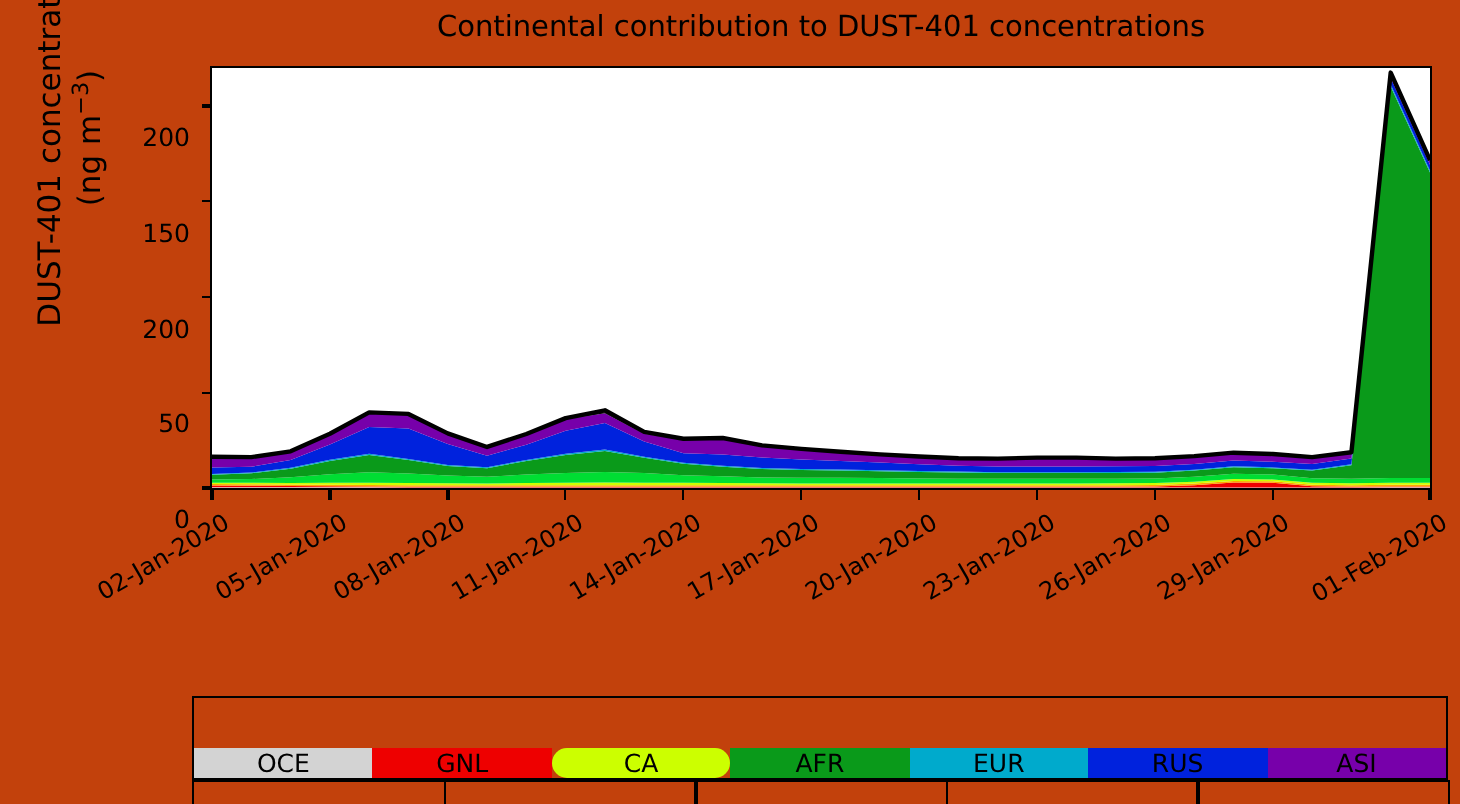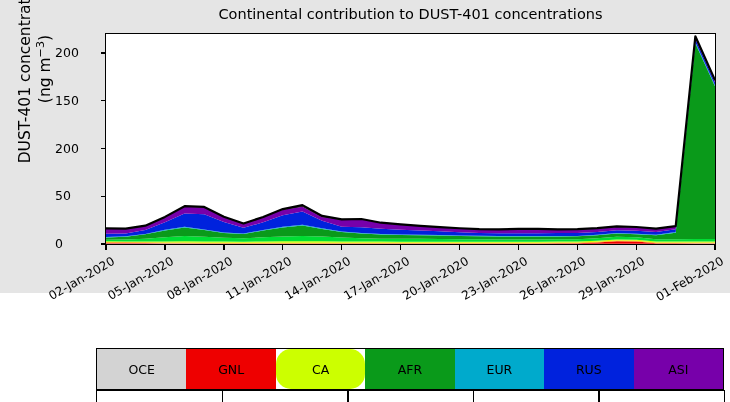--- a/index.html
+++ b/index.html
@@ -1,17 +1,17 @@
 <!DOCTYPE html>
 <html><head>
 <meta charset="utf-8">
 <style>
   html,body{margin:0;padding:0;background:#ffffff;}
   body{width:730px;height:402px;overflow:hidden;font-family:"DejaVu Sans","Liberation Sans",sans-serif;}
-  #figure{position:relative;width:730px;height:293px;background:#e5e5e5;}
+  #figure{position:relative;width:730px;height:402px;background:#c2410c;}
 
   
   #chart-title{
     position:absolute;left:105px;top:6px;width:611px;
     text-align:center;font-size:14.5px;color:#000;
     font-family:"DejaVu Sans","Liberation Sans",sans-serif;
     white-space:nowrap;
   }
 
   
@@ -24,33 +24,33 @@
   #ylabel .l2{display:block;}
   sup{font-size:.72em;vertical-align:super;}
 
   
   #plot-frame{
     position:absolute;left:105px;top:33px;width:611px;height:212px;
     border:1.3px solid #000;box-sizing:border-box;background:#fff;overflow:hidden;
   }
   #plot-svg{position:absolute;left:0;top:0;}
   .ytick-mark{position:absolute;left:101px;width:4px;height:1.3px;background:#000;}
-  .ytick-lbl{position:absolute;width:40px;text-align:left;font-size:12.5px;color:#000;}
+  .ytick-lbl{position:absolute;width:40px;text-align:right;font-size:12.5px;color:#000;margin-top:16px;}
 
   
   .xtick-mark{position:absolute;top:245px;width:1.3px;height:4.5px;background:#000;}
   .xtick-lbl{
     position:absolute;top:254px;font-size:12px;color:#000;white-space:nowrap;
     transform:rotate(-30deg);transform-origin:right top;text-align:right;
   }
 
   
   #legend{
     position:absolute;left:96px;top:348px;width:628px;height:42px;
-    border:1.4px solid #000;box-sizing:border-box;display:flex;
+    border:1.4px solid #000;box-sizing:border-box;display:flex;align-items:flex-end;
   }
   .legend-cell{
     flex:1 1 0;display:flex;align-items:center;justify-content:center;
     font-size:12.5px;color:#000;
   }
   #legend-ticks{position:absolute;left:96px;top:390px;width:628px;height:12px;}
   .legend-tick{position:absolute;top:0;width:1.4px;height:12px;background:#000;}
   #legend-axis-line{position:absolute;left:96px;top:390px;width:628px;height:1.4px;background:#000;}
 </style>
 </head>

